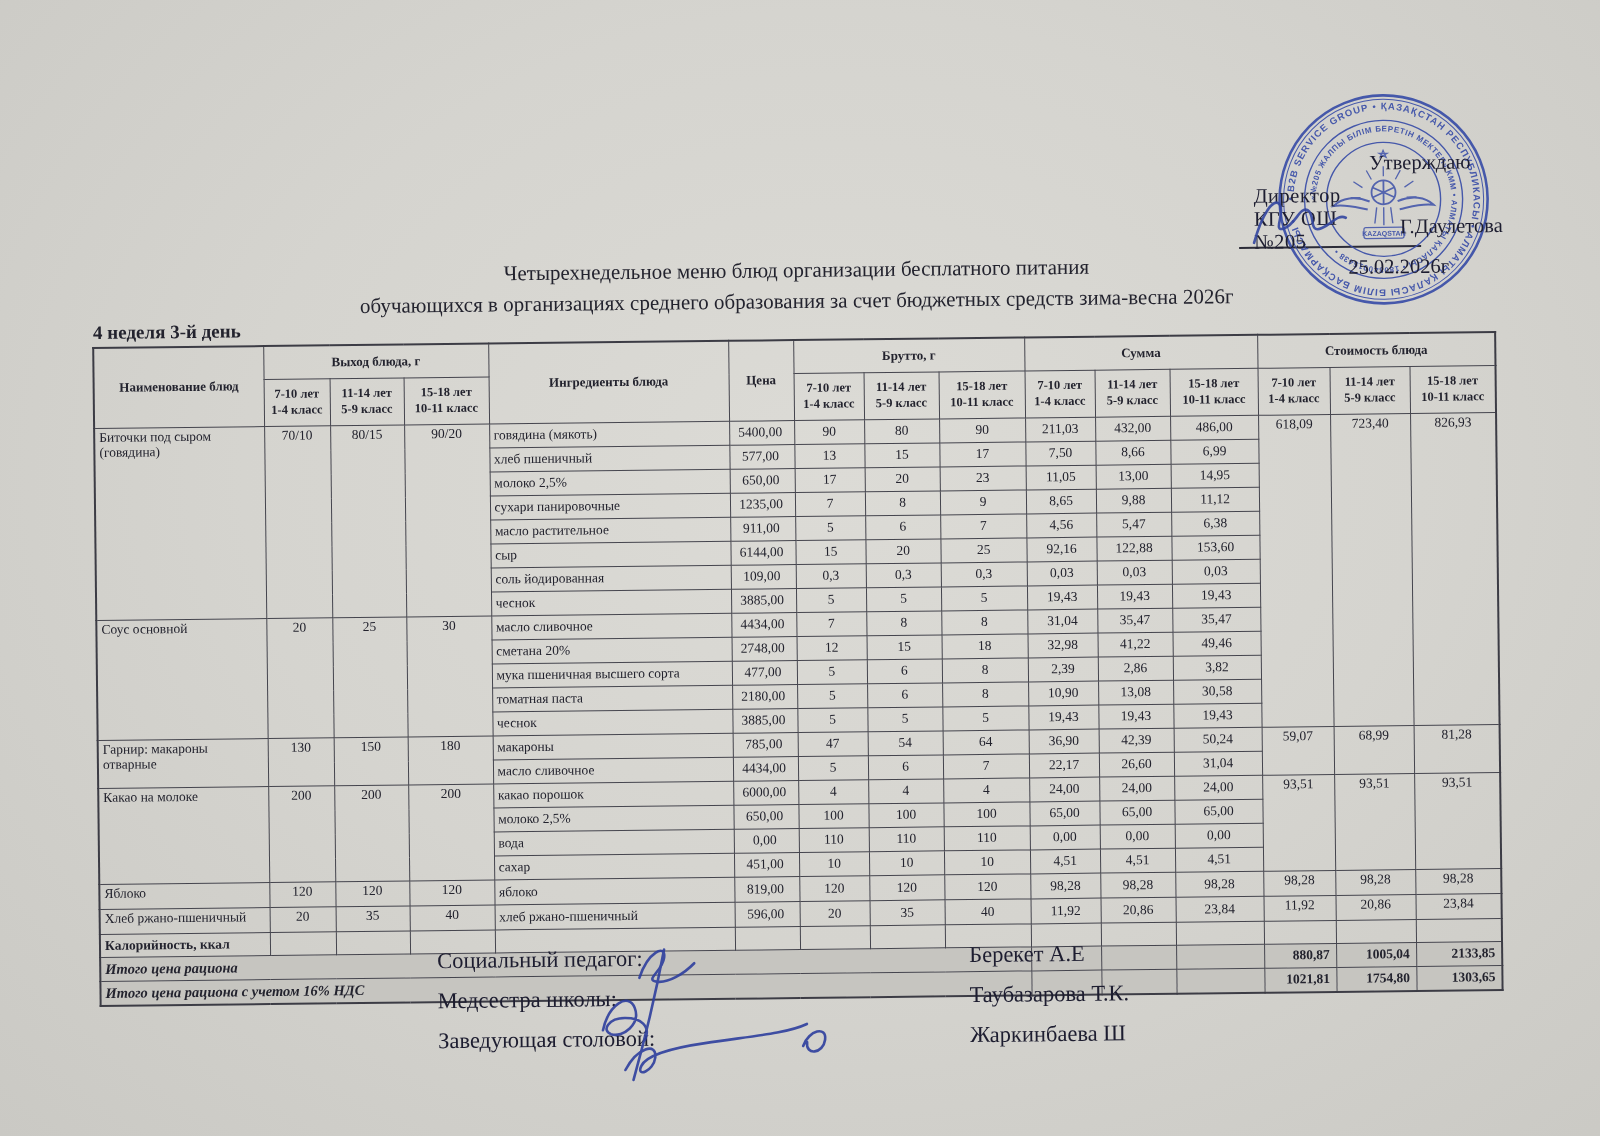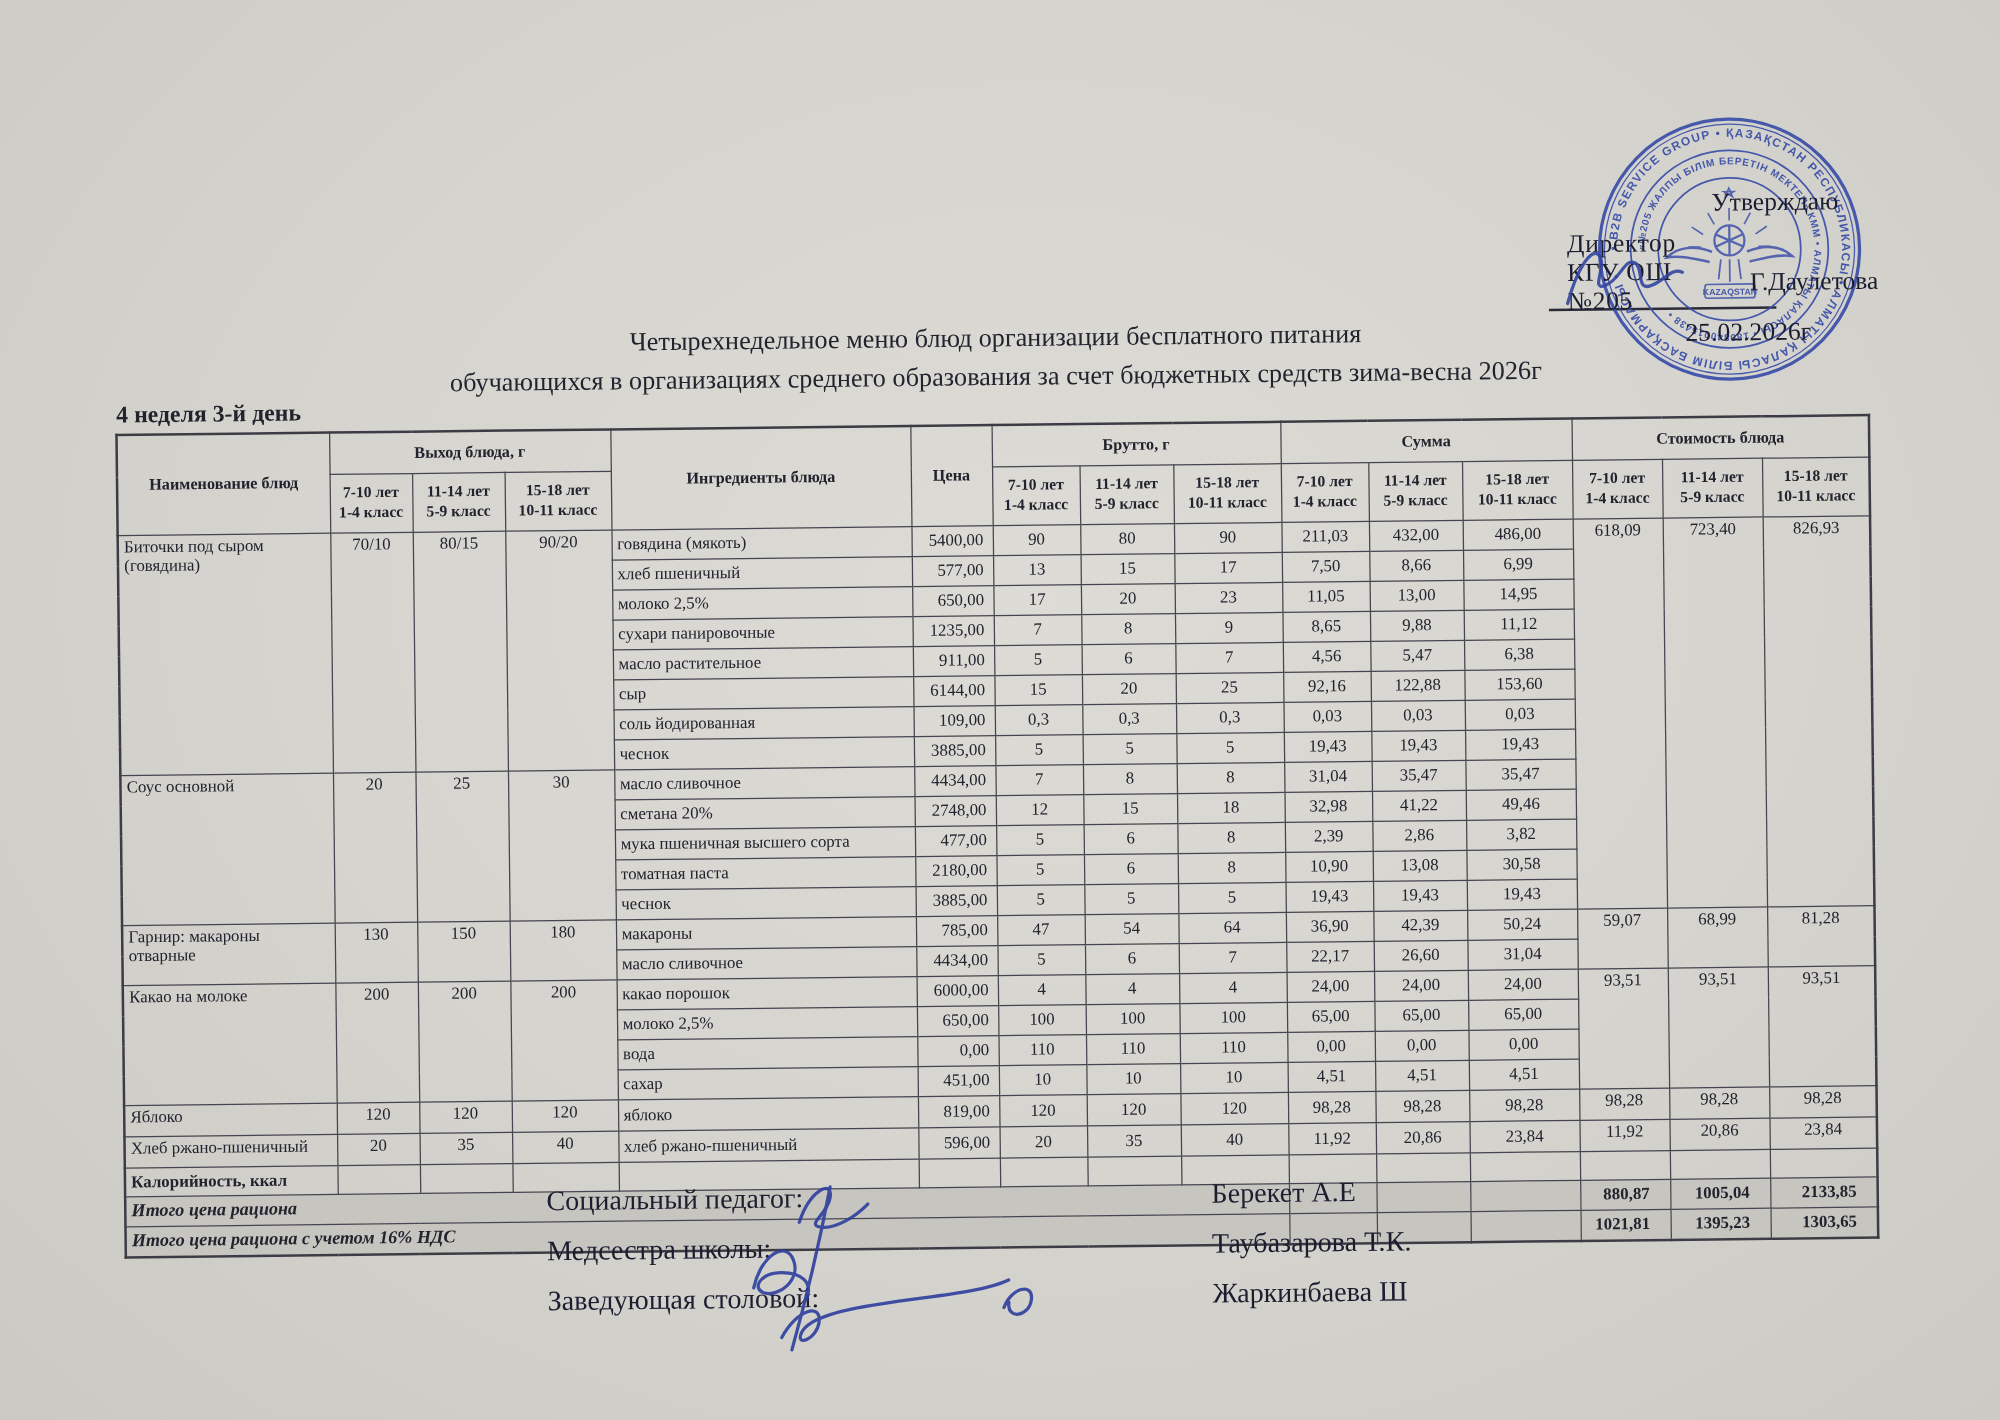--- a/index.html
+++ b/index.html
@@ -28,28 +28,28 @@
     table-layout:fixed;font-size:13.5px;}
   .menu th,.menu td{border:1px solid #45454e;padding:1px 4px;height:21px;line-height:1.1;
     overflow:hidden;vertical-align:middle;}
   .menu{border:2px solid #3c3c45;}
   .menu thead th{font-weight:bold;font-size:13px;text-align:center;padding:2px 2px;}
   .menu thead tr.h1 th{height:28px;}
   .menu thead tr.h2 th{height:42px;font-size:12.5px;line-height:1.25;}
   td.dish{ text-align:left;vertical-align:top;padding-top:2px;}
   td.out{ text-align:center;vertical-align:top;padding-top:2px;}
   td.ingr{text-align:left;}
-  td.price{text-align:right;padding-right:7px;}
+  td.price{text-align:center;padding-right:7px;}
   td.num{text-align:center;}
   td.cost{text-align:center;vertical-align:top;padding-top:2px;}
   tr.cal td{height:20px;}
   tr.cal td.cal-label{font-weight:bold;text-align:left;}
   tr.total td{background:#c6c5c0;height:21px;}
   tr.total td.tlabel{font-weight:bold;font-style:italic;text-align:left;font-size:14.5px;}
-  tr.total td.val{font-weight:bold;text-align:right;padding-right:16px;}
+  tr.total td.val{font-weight:bold;text-align:right;padding-right:6px;}
 
   
   .sigs{position:absolute;top:944px;left:433px;font-size:22.5px;color:#1d1d30;}
   .sig-row{position:relative;height:40px;width:780px;}
   .sig-role{position:absolute;left:0;top:0;}
   .sig-name{position:absolute;left:532px;top:0;}
   .bottom-sigs{position:absolute;left:540px;top:928px;z-index:3;}
 </style>
 </head>
 <body>
@@ -427,21 +427,21 @@
             <td class="val">880,87</td>
             <td class="val">1005,04</td>
             <td class="val">2133,85</td>
           </tr>
           <tr class="total">
             <td class="tlabel" colspan="9">Итого цена рациона с учетом 16% НДС</td>
             <td></td>
             <td></td>
             <td></td>
             <td class="val">1021,81</td>
-            <td class="val">1395,23</td>
+            <td class="val">1754,80</td>
             <td class="val">1303,65</td>
           </tr>
         </tbody>
   </table>
 
   <div class="sigs">
     <div class="sig-row">
       <span class="sig-role">Социальный педагог:</span>
       <span class="sig-name">Берекет А.Е</span>
     </div>

